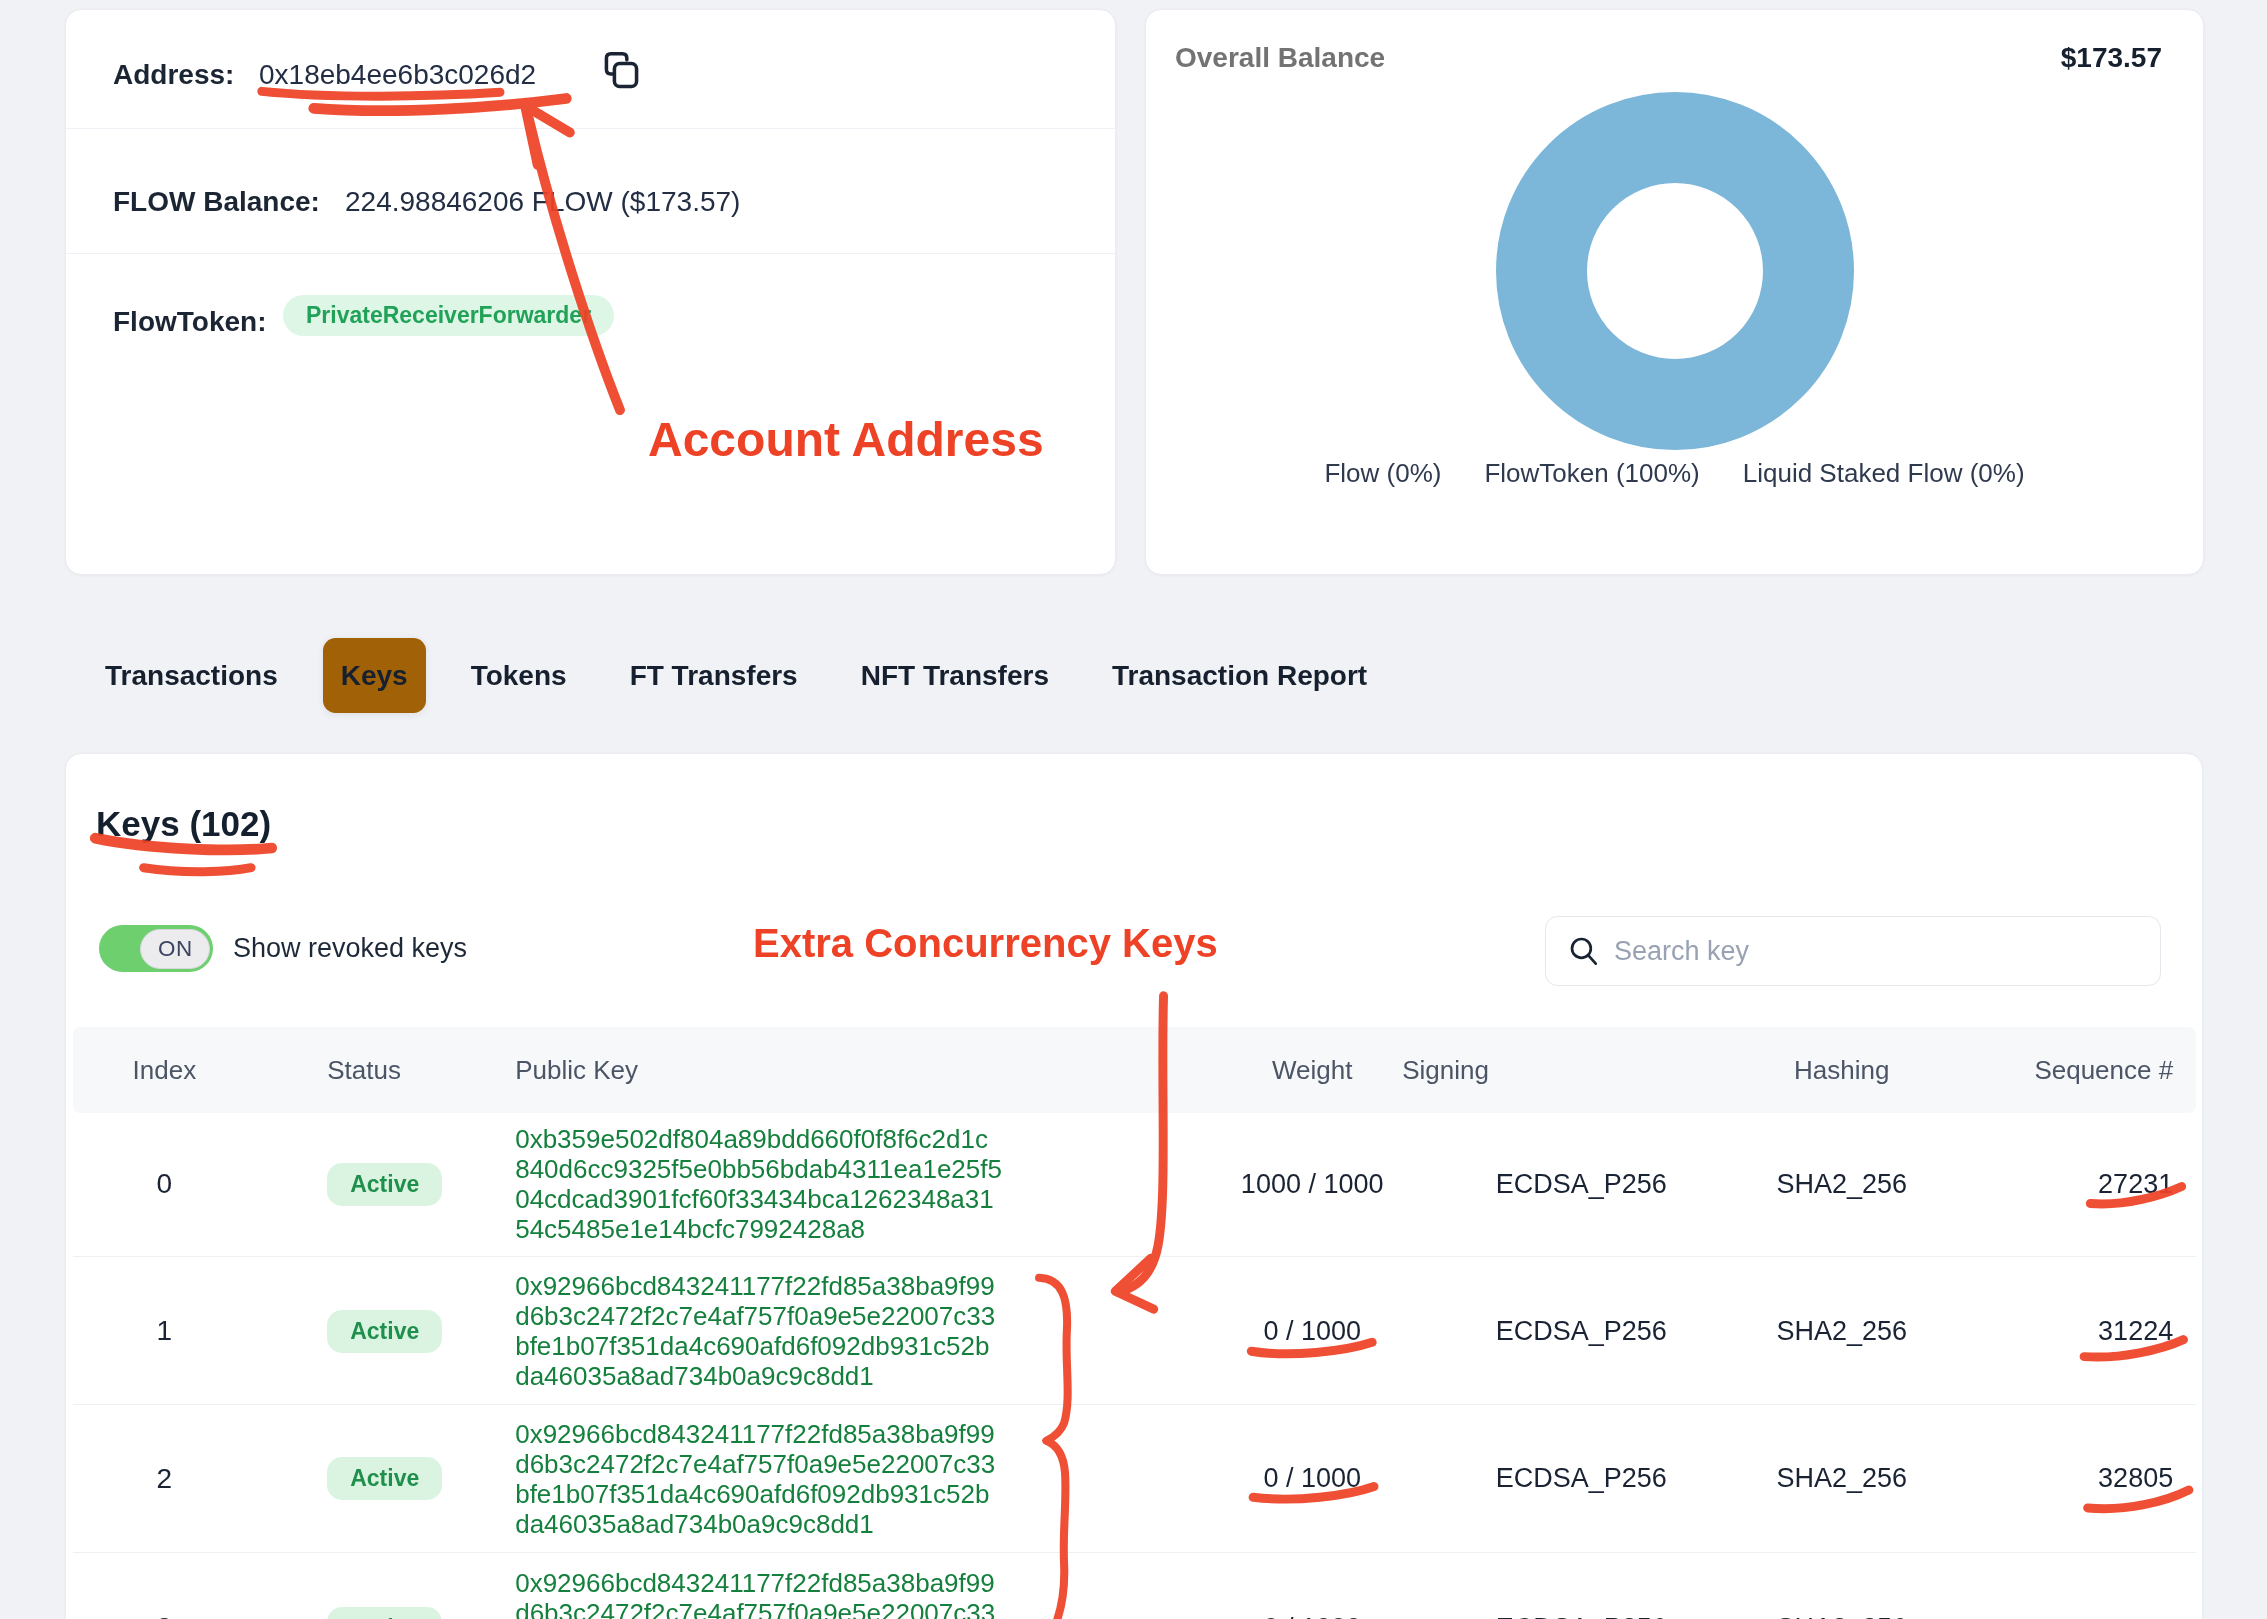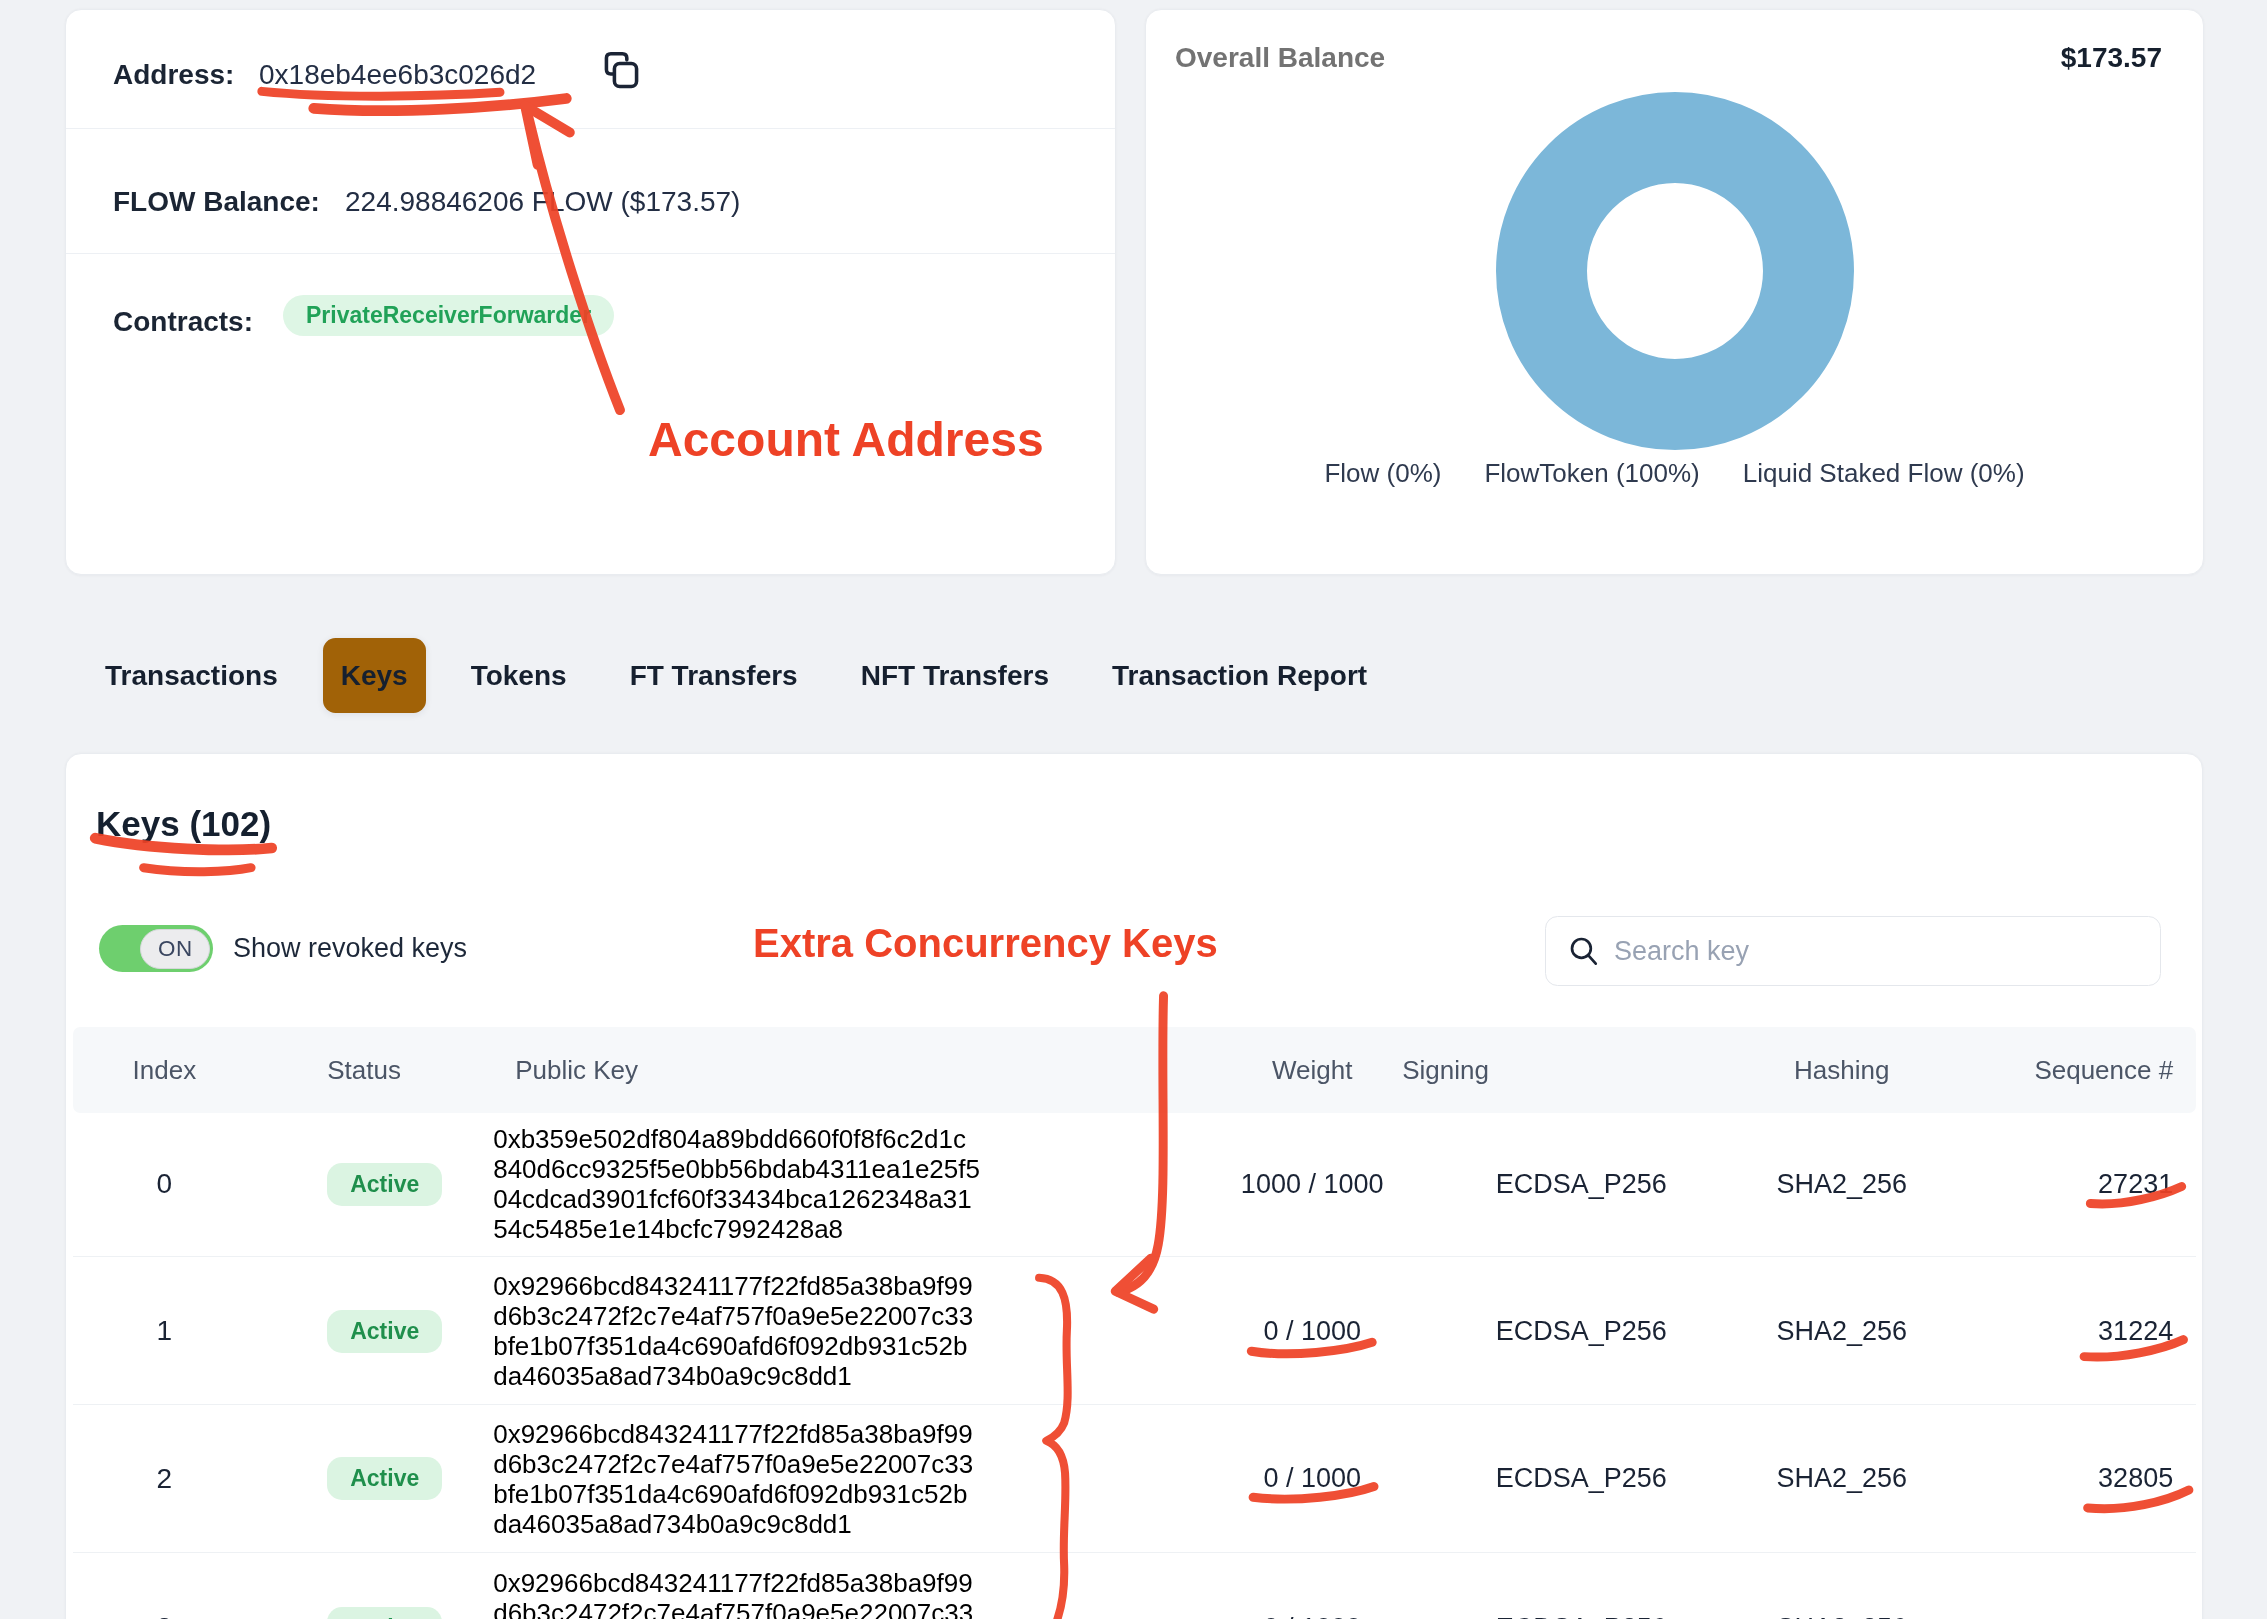--- a/index.html
+++ b/index.html
@@ -89,21 +89,21 @@
   .th { position:absolute; top:0; height:86px; line-height:86px; font-size:26px; font-weight:500; color:#4b5566; }
   .trow { position:absolute; left:7.2px; width:2123px; }
   .trow + .trow, .trow.first { border-top:0.9px solid #eef1f4; }
   .r0 { top:359px; height:142px; }
   .r1 { top:502px; height:149px; }
   .r2 { top:650px; height:148px; }
   .r3 { top:798px; height:151px; }
   .cell { position:absolute; top:0; height:100%; display:flex; align-items:center; font-size:27px; color:#1a2334; }
   .c-index  { left:19.7px;   width:143px; justify-content:center; font-size:28px; }
   .c-status { left:254px; }
-  .c-key    { left:420px;  width:537px; font-size:26px; line-height:30px; color:#000000; white-space:pre-line; }
+  .c-key    { left:442px;  width:537px; font-size:26px; line-height:30px; color:#15803d; white-space:pre-line; }
   .c-weight { left:1060px; width:358px; justify-content:center; }
   .c-sign   { left:1329px; width:358px; justify-content:center; }
   .c-hash   { left:1634px; width:269px; justify-content:center; }
   .c-seq    { left:1831px; width:269px; justify-content:flex-end; }
   .h-index  { left:19.7px;  width:143px; text-align:center; }
   .h-status { left:254px; }
   .h-key    { left:442px; }
   .h-weight { left:1060px; width:358px; text-align:center; }
   .h-sign   { left:1329px; width:358px; text-align:left; }
   .h-hash   { left:1634px; width:269px; text-align:center; }
@@ -135,21 +135,21 @@
         <svg width="39" height="43" viewBox="0 0 44 48">
           <path d="M13 28 L10 28 Q5 28 5 23 L5 10 Q5 5 10 5 L23 5 Q28 5 28 10 L28 12" fill="none" stroke="#1b2435" stroke-width="4" stroke-linecap="round"></path>
           <rect x="14" y="16" width="25" height="26" rx="6" fill="#ffffff" stroke="#1b2435" stroke-width="4"></rect>
         </svg>
       </span>
     </button>
     <div class="divider" style="top:118px;"></div>
     <span class="field-label" style="left:47px; top:176px;">FLOW Balance:</span>
     <span class="field-value" style="left:279px; top:176px;">224.98846206 FLOW ($173.57)</span>
     <div class="divider" style="top:243px;"></div>
-    <span class="field-label" style="left:47px; top:296px;">Contracts:</span>
+    <span class="field-label" style="left:47px; top:296px;">FlowToken:</span>
     <span class="contract-badge">PrivateReceiverForwarder</span>
   </div>
 
   <div class="card balance-card">
     <span class="balance-title">Overall Balance</span>
     <span class="balance-total">$173.57</span>
     <div class="donut"></div>
     <div class="legend">
       <span>Flow (0%)</span>
       <span>FlowToken (100%)</span>

